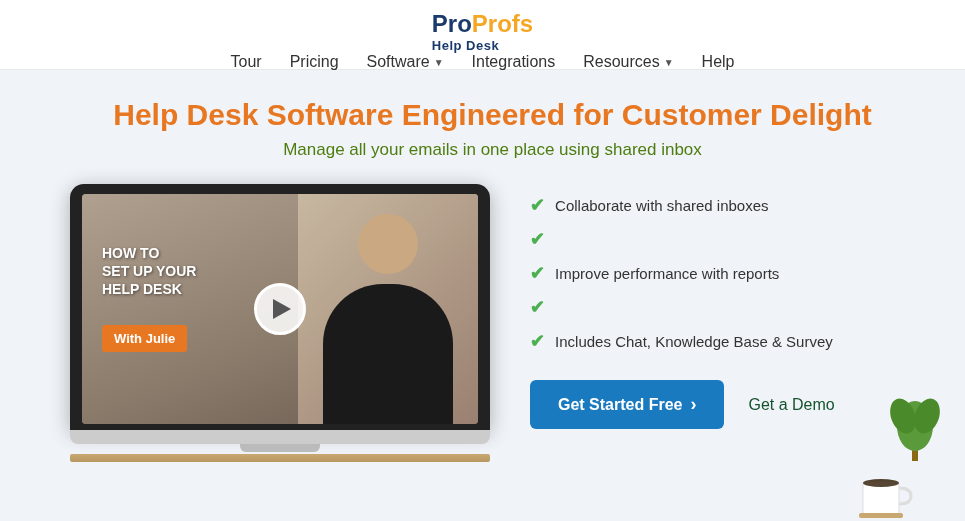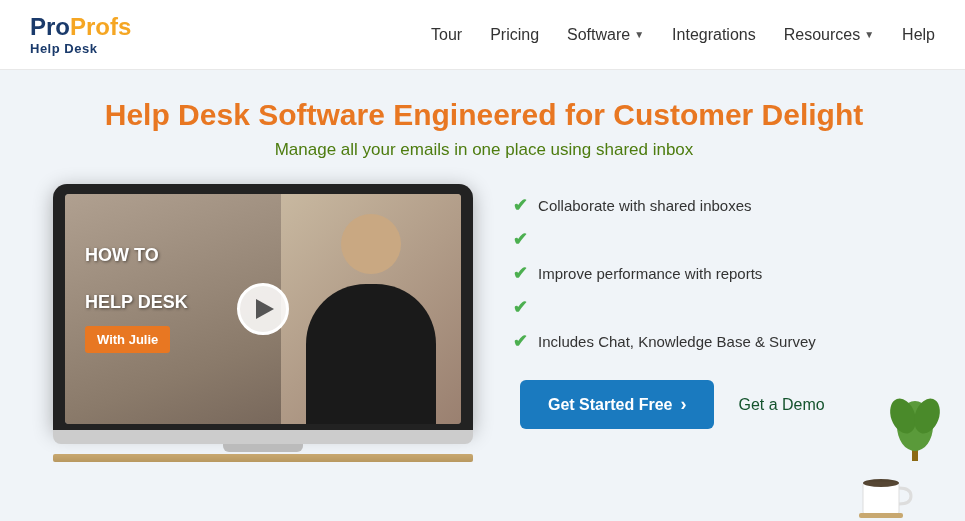--- a/index.html
+++ b/index.html
@@ -7,20 +7,21 @@
 
     
     .header {
       display: flex;
       align-items: center;
       justify-content: space-between;
       padding: 10px 30px;
       background: #fff;
       border-bottom: 1px solid #e8e8e8;
       height: 70px;
+      flex-direction: column;
     }
     .logo-area {
       display: flex;
       flex-direction: column;
       align-items: flex-start;
     }
     .logo-text {
       font-size: 24px;
       font-weight: 700;
     }
@@ -47,21 +48,21 @@
       gap: 4px;
     }
     .nav-arrow {
       font-size: 10px;
       color: #555;
     }
 
     
     .hero {
       background: #f0f4f8;
-      padding: 28px 50px 0 53px;
+      padding: 28px 50px 0 70px;
       height: calc(521px - 70px);
       position: relative;
       overflow: hidden;
     }
     .hero-title {
       text-align: center;
       font-size: 30px;
       font-weight: 700;
       color: #e87722;
       margin-bottom: 8px;
@@ -102,33 +103,33 @@
       justify-content: center;
     }
     .screen-left {
       position: absolute;
       left: 20px;
       top: 50px;
       z-index: 2;
     }
     .screen-left h2 {
       color: #fff;
-      font-size: 18px;
+      font-size: 14px;
       font-weight: 900;
       line-height: 1.3;
       text-shadow: 1px 1px 3px rgba(0,0,0,0.5);
     }
     .screen-badge {
       background: #e87722;
       color: #fff;
       font-size: 13px;
       font-weight: 600;
       padding: 6px 12px;
       border-radius: 3px;
-      margin-top: 12px;
+      margin-top: 26px;
       display: inline-block;
     }
     .play-btn {
       width: 52px;
       height: 52px;
       background: rgba(255,255,255,0.85);
       border-radius: 50%;
       display: flex;
       align-items: center;
       justify-content: center;
@@ -214,21 +215,20 @@
       color: #4caf50;
       font-size: 18px;
       font-weight: 700;
       flex-shrink: 0;
     }
 
     .cta-area {
       display: flex;
       align-items: center;
       gap: 24px;
-      margin-left: 7px;
     }
     .btn-get-started {
       background: #1a7abf;
       color: #fff;
       border: none;
       padding: 14px 28px;
       border-radius: 6px;
       font-size: 16px;
       font-weight: 600;
       cursor: pointer;
@@ -303,21 +303,21 @@
 
     <div class="laptop-area">
       <div class="laptop-outer">
         <div class="laptop-screen">
 
           <div style="position:absolute;inset:0;background:linear-gradient(160deg,#b0a090 0%,#8a7a6a 60%,#6a5a50 100%);"></div>
 
           <div class="screen-left">
             <h2>
               <span>HOW TO</span><br>
-              <br>
+              <span>SET UP YOUR</span><br>
               <span>HELP DESK</span>
             </h2>
             <span class="screen-badge">With Julie</span>
           </div>
 
           <div class="person-silhouette">
             <div class="person-head"></div>
             <div class="person-body"></div>
           </div>
 

